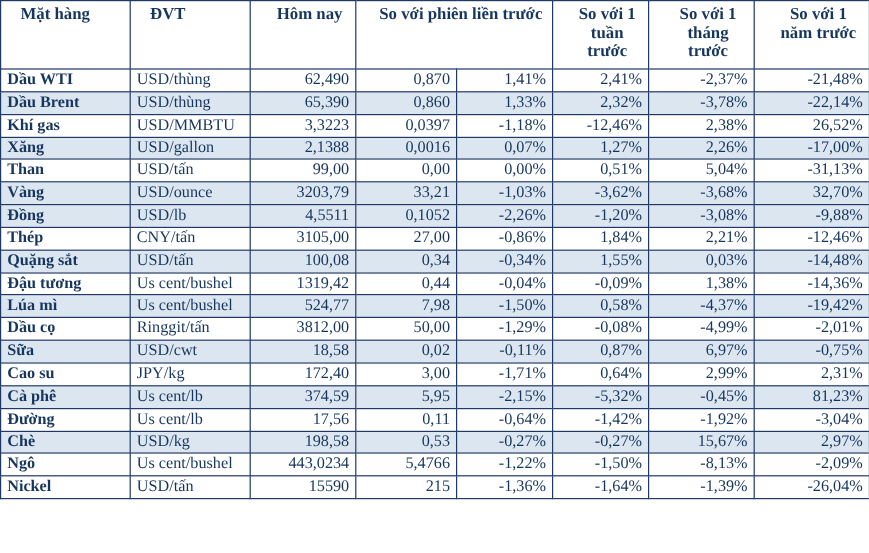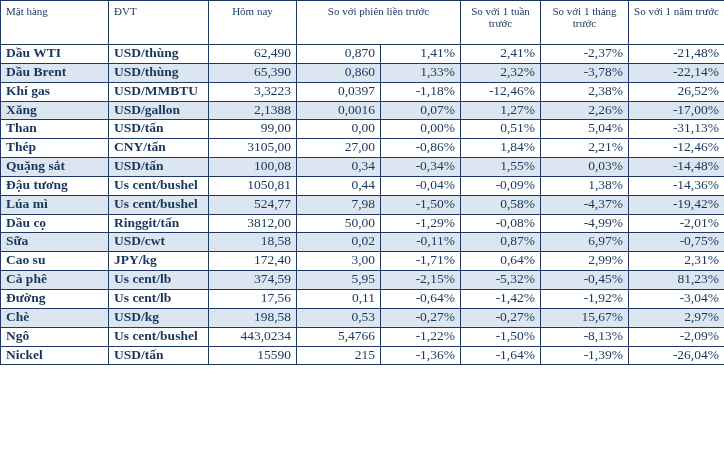--- a/index.html
+++ b/index.html
@@ -29,25 +29,25 @@
   table.commodity-table col.c2 { width: 88px; }
   table.commodity-table col.c3 { width: 84px; }
   table.commodity-table col.c4 { width: 80px; }
   table.commodity-table col.c5 { width: 80px; }
   table.commodity-table col.c6 { width: 88px; }
   table.commodity-table col.c7 { width: 96px; }
 
   thead th {
     background: #ffffff;
     color: #17365d;
-    font-weight: normal;
-    font-size: 11px;
+    font-weight: bold;
+    font-size: 14px;
     text-align: left;
     vertical-align: top;
-    padding: 4px 5px 5px 5px;
+    padding: 4px 5px 5px 16px;
     border: 1px solid #1f3864;
     line-height: 1.12;
     height: 44px;
     box-sizing: border-box;
   }
   thead th.num-head {
     text-align: center;
   }
   tbody td {
     font-size: 13.5px;
@@ -59,21 +59,21 @@
     box-sizing: border-box;
     white-space: nowrap;
     overflow: hidden;
   }
   tbody td.name {
     font-weight: bold;
     text-align: left;
     margin-left: 40px;
   }
   tbody td.unit {
-    font-weight: bold;
+    font-weight: normal;
     text-align: left;
   }
   tbody td.num {
     text-align: right;
     font-weight: normal;
   }
   tbody tr.alt td {
     background: #dce6f1;
   }
   tbody tr td {
@@ -151,20 +151,40 @@
       <tr>
         <td class="name">Than</td>
         <td class="unit">USD/tấn</td>
         <td class="num">99,00</td>
         <td class="num">0,00</td>
         <td class="num">0,00%</td>
         <td class="num">0,51%</td>
         <td class="num">5,04%</td>
         <td class="num">-31,13%</td>
       </tr>
+      <tr class="alt">
+        <td class="name">Vàng</td>
+        <td class="unit">USD/ounce</td>
+        <td class="num">3203,79</td>
+        <td class="num">33,21</td>
+        <td class="num">-1,03%</td>
+        <td class="num">-3,62%</td>
+        <td class="num">-3,68%</td>
+        <td class="num">32,70%</td>
+      </tr>
+      <tr class="alt">
+        <td class="name">Đồng</td>
+        <td class="unit">USD/lb</td>
+        <td class="num">4,5511</td>
+        <td class="num">0,1052</td>
+        <td class="num">-2,26%</td>
+        <td class="num">-1,20%</td>
+        <td class="num">-3,08%</td>
+        <td class="num">-9,88%</td>
+      </tr>
       <tr>
         <td class="name">Thép</td>
         <td class="unit">CNY/tấn</td>
         <td class="num">3105,00</td>
         <td class="num">27,00</td>
         <td class="num">-0,86%</td>
         <td class="num">1,84%</td>
         <td class="num">2,21%</td>
         <td class="num">-12,46%</td>
       </tr>
@@ -174,21 +194,21 @@
         <td class="num">100,08</td>
         <td class="num">0,34</td>
         <td class="num">-0,34%</td>
         <td class="num">1,55%</td>
         <td class="num">0,03%</td>
         <td class="num">-14,48%</td>
       </tr>
       <tr>
         <td class="name">Đậu tương</td>
         <td class="unit">Us cent/bushel</td>
-        <td class="num">1050,81</td>
+        <td class="num">1319,42</td>
         <td class="num">0,44</td>
         <td class="num">-0,04%</td>
         <td class="num">-0,09%</td>
         <td class="num">1,38%</td>
         <td class="num">-14,36%</td>
       </tr>
       <tr class="alt">
         <td class="name">Lúa mì</td>
         <td class="unit">Us cent/bushel</td>
         <td class="num">524,77</td>

